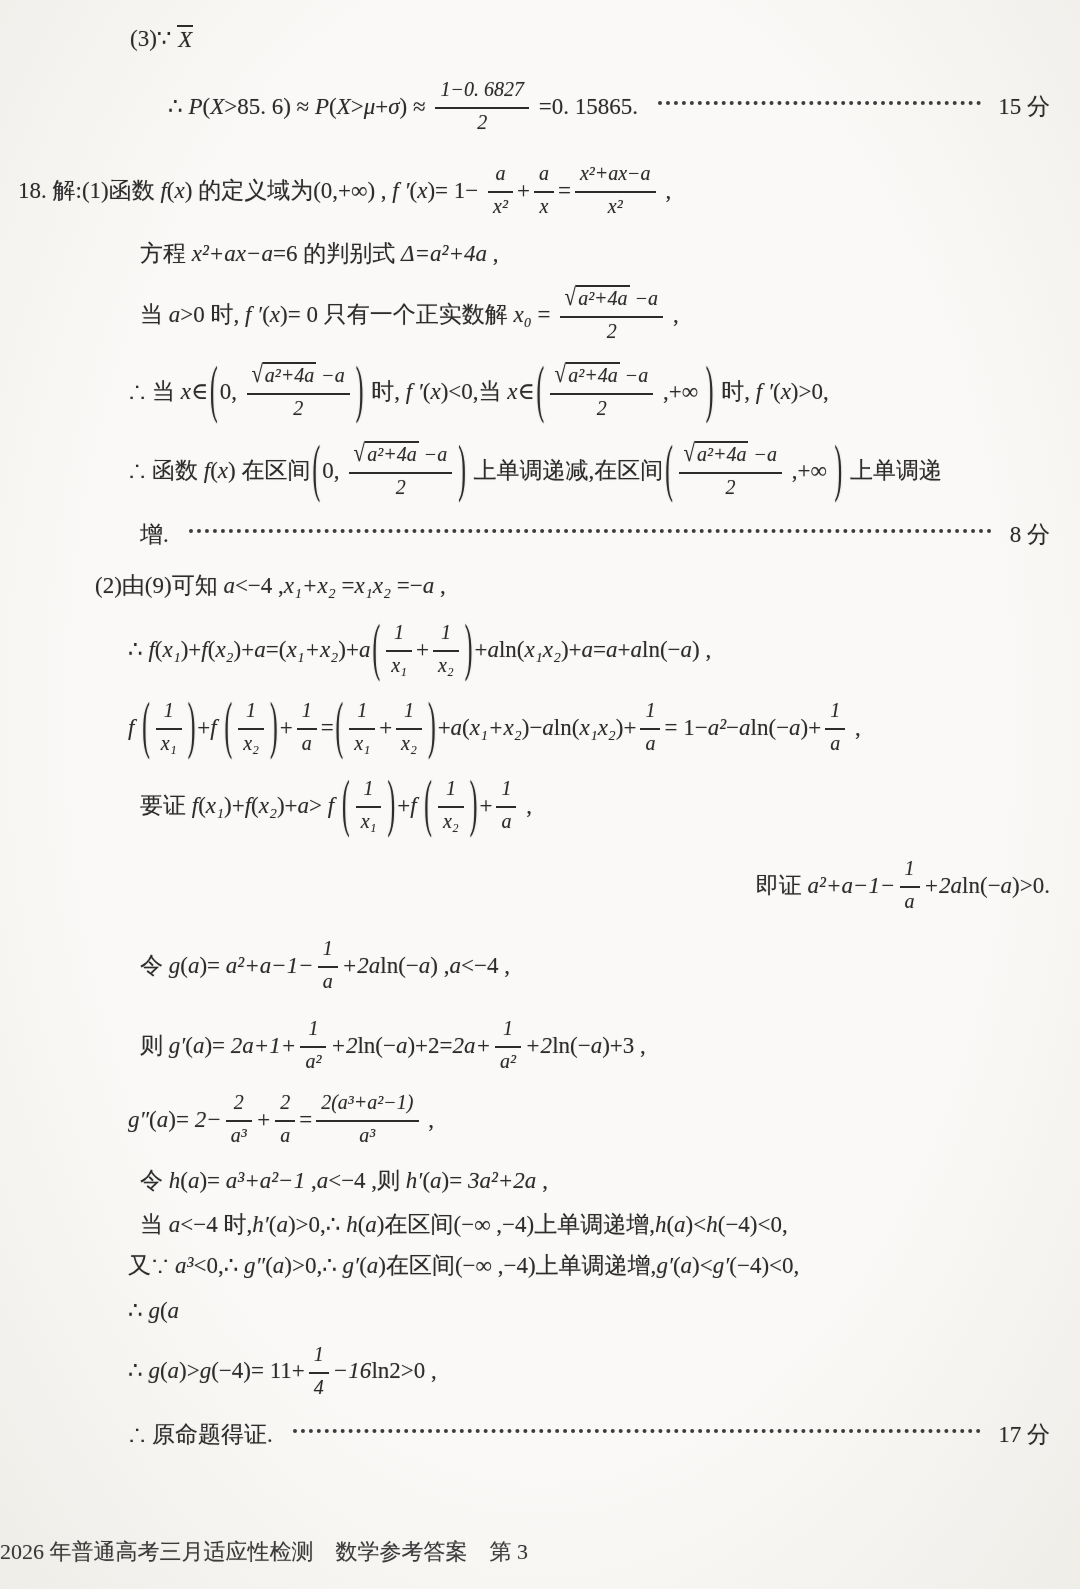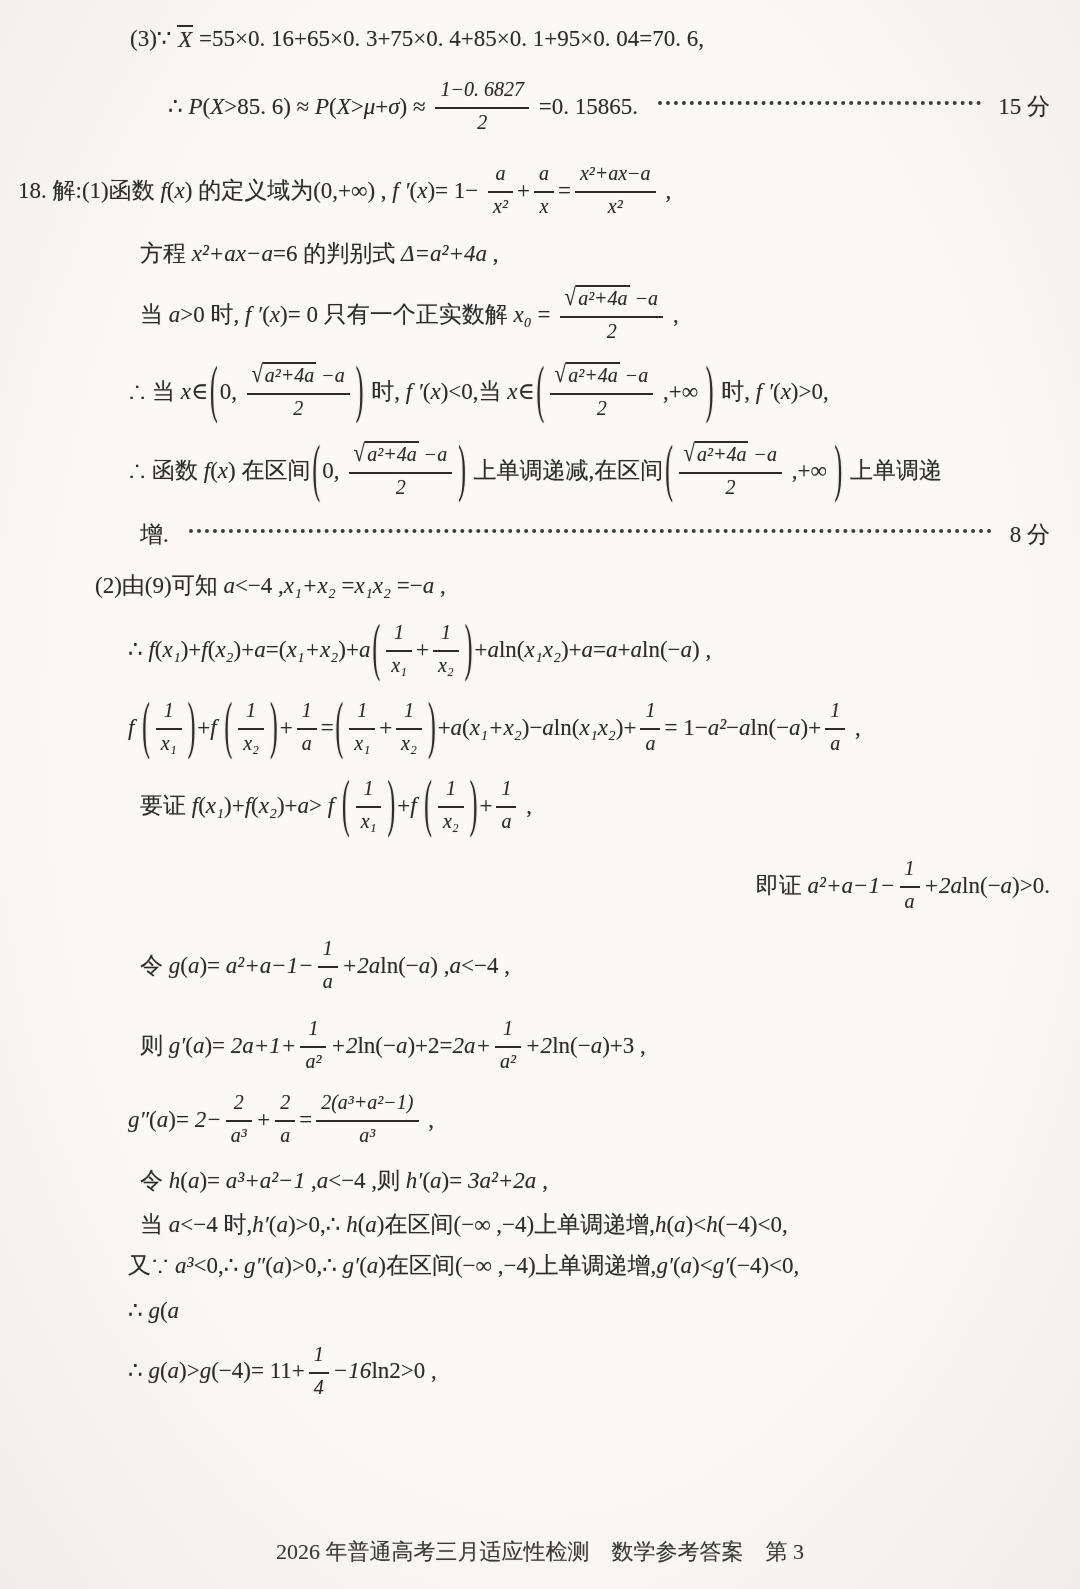--- a/index.html
+++ b/index.html
@@ -42,45 +42,46 @@
     display:inline-block;font-style:normal;line-height:.9;
     margin:0 2px;transform-origin:center;font-weight:400;
   }
   .leader{
     flex:1 1 auto;min-width:30px;height:0;
     border-bottom:4px dotted #3c3c3c;
     margin:0 12px 0 14px;align-self:center;transform:translateY(-3px);
   }
   .footer{
     position:absolute;left:0;bottom:22px;width:100%;
-    text-align:center;font-size:22px;color:#3a3a3a;white-space:pre;
+    text-align:left;font-size:22px;color:#3a3a3a;white-space:pre;
     text-shadow:0 0 1px rgba(45,45,45,.3);
   }
 </style>
 </head>
 <body>
 
 <div class="page">
   <div class="content">
-      <div class="line" style="margin-top: 6px; padding-left: 130px;"><span class="t">(3)∵ </span><span class="ov">X</span><span class="t"> =55×0. 16+65×0. 3+75×0. 4+85×0. 1+95×0. 04=70. 6,</span></div>
+      <div class="line" style="margin-top: 6px; padding-left: 130px;"><span class="t">(3)∵ </span><span class="ov">X</span></div>
       <div class="line" style="margin-top: 20px; padding-left: 168px;"><span class="t">∴ </span><span class="m">P</span><span class="t">(</span><span class="m">X</span><span class="t">&gt;85. 6) ≈ </span><span class="m">P</span><span class="t">(</span><span class="m">X</span><span class="t">&gt;</span><span class="m">μ</span><span class="t">+</span><span class="m">σ</span><span class="t">) ≈ </span><span class="frac"><span class="fr-num"><span class="fm">1−0. 6827</span></span><span class="fr-den"><span class="fm">2</span></span></span><span class="t"> =0. 15865. </span><span class="leader"></span><span class="t"> 15 分</span></div>
       <div class="line" style="margin-top: 22px; padding-left: 18px;"><span class="t">18. 解:(1)函数 </span><span class="m">f</span><span class="t">(</span><span class="m">x</span><span class="t">) 的定义域为(0,+∞) , </span><span class="m">f ′</span><span class="t">(</span><span class="m">x</span><span class="t">)= 1− </span><span class="frac"><span class="fr-num"><span class="fm">a</span></span><span class="fr-den"><span class="fm">x²</span></span></span><span class="t">+</span><span class="frac"><span class="fr-num"><span class="fm">a</span></span><span class="fr-den"><span class="fm">x</span></span></span><span class="t">=</span><span class="frac"><span class="fr-num"><span class="fm">x²+ax−a</span></span><span class="fr-den"><span class="fm">x²</span></span></span><span class="t"> ,</span></div>
       <div class="line" style="margin-top: 16px; padding-left: 140px;"><span class="t">方程 </span><span class="m">x²+ax−a</span><span class="t">=6 的判别式 </span><span class="m">Δ=a²+4a</span><span class="t"> ,</span></div>
       <div class="line" style="margin-top: 12px; padding-left: 140px;"><span class="t">当 </span><span class="m">a</span><span class="t">&gt;0 时, </span><span class="m">f ′</span><span class="t">(</span><span class="m">x</span><span class="t">)= 0 只有一个正实数解 </span><span class="m">x₀</span><span class="t"> = </span><span class="frac"><span class="fr-num"><span class="sq"><span class="rad">√</span><span class="rc"><span class="fm">a²+4a</span></span></span><span class="m"> −a</span></span><span class="fr-den"><span class="fm">2</span></span></span><span class="t"> ,</span></div>
       <div class="line" style="margin-top: 14px; padding-left: 128px;"><span class="t">∴ 当 </span><span class="m">x</span><span class="t">∈</span><span class="big" style="transform: scaleY(2.8);">(</span><span class="t">0, </span><span class="frac"><span class="fr-num"><span class="sq"><span class="rad">√</span><span class="rc"><span class="fm">a²+4a</span></span></span><span class="m"> −a</span></span><span class="fr-den"><span class="fm">2</span></span></span><span class="big" style="transform: scaleY(2.8);">)</span><span class="t"> 时, </span><span class="m">f ′</span><span class="t">(</span><span class="m">x</span><span class="t">)&lt;0,当 </span><span class="m">x</span><span class="t">∈</span><span class="big" style="transform: scaleY(2.8);">(</span><span class="frac"><span class="fr-num"><span class="sq"><span class="rad">√</span><span class="rc"><span class="fm">a²+4a</span></span></span><span class="m"> −a</span></span><span class="fr-den"><span class="fm">2</span></span></span><span class="t"> ,+∞ </span><span class="big" style="transform: scaleY(2.8);">)</span><span class="t"> 时, </span><span class="m">f ′</span><span class="t">(</span><span class="m">x</span><span class="t">)&gt;0,</span></div>
       <div class="line" style="margin-top: 16px; padding-left: 128px;"><span class="t">∴ 函数 </span><span class="m">f</span><span class="t">(</span><span class="m">x</span><span class="t">) 在区间</span><span class="big" style="transform: scaleY(2.8);">(</span><span class="t">0, </span><span class="frac"><span class="fr-num"><span class="sq"><span class="rad">√</span><span class="rc"><span class="fm">a²+4a</span></span></span><span class="m"> −a</span></span><span class="fr-den"><span class="fm">2</span></span></span><span class="big" style="transform: scaleY(2.8);">)</span><span class="t"> 上单调递减,在区间</span><span class="big" style="transform: scaleY(2.8);">(</span><span class="frac"><span class="fr-num"><span class="sq"><span class="rad">√</span><span class="rc"><span class="fm">a²+4a</span></span></span><span class="m"> −a</span></span><span class="fr-den"><span class="fm">2</span></span></span><span class="t"> ,+∞ </span><span class="big" style="transform: scaleY(2.8);">)</span><span class="t"> 上单调递</span></div>
       <div class="line" style="margin-top: 16px; padding-left: 140px;"><span class="t">增. </span><span class="leader"></span><span class="t"> 8 分</span></div>
       <div class="line" style="margin-top: 18px; padding-left: 95px;"><span class="t">(2)由(9)可知 </span><span class="m">a</span><span class="t">&lt;−4 ,</span><span class="m">x₁+x₂</span><span class="t"> =</span><span class="m">x₁x₂</span><span class="t"> =−</span><span class="m">a</span><span class="t"> ,</span></div>
       <div class="line" style="margin-top: 16px; padding-left: 128px;"><span class="t">∴ </span><span class="m">f</span><span class="t">(</span><span class="m">x₁</span><span class="t">)+</span><span class="m">f</span><span class="t">(</span><span class="m">x₂</span><span class="t">)+</span><span class="m">a</span><span class="t">=(</span><span class="m">x₁+x₂</span><span class="t">)+</span><span class="m">a</span><span class="big" style="transform: scaleY(2.8);">(</span><span class="frac"><span class="fr-num"><span class="fm">1</span></span><span class="fr-den"><span class="fm">x₁</span></span></span><span class="t">+</span><span class="frac"><span class="fr-num"><span class="fm">1</span></span><span class="fr-den"><span class="fm">x₂</span></span></span><span class="big" style="transform: scaleY(2.8);">)</span><span class="t">+</span><span class="m">a</span><span class="t">ln(</span><span class="m">x₁x₂</span><span class="t">)+</span><span class="m">a</span><span class="t">=</span><span class="m">a</span><span class="t">+</span><span class="m">a</span><span class="t">ln(−</span><span class="m">a</span><span class="t">) ,</span></div>
       <div class="line" style="margin-top: 16px; padding-left: 128px;"><span class="m">f </span><span class="big" style="transform: scaleY(2.8);">(</span><span class="frac"><span class="fr-num"><span class="fm">1</span></span><span class="fr-den"><span class="fm">x₁</span></span></span><span class="big" style="transform: scaleY(2.8);">)</span><span class="t">+</span><span class="m">f </span><span class="big" style="transform: scaleY(2.8);">(</span><span class="frac"><span class="fr-num"><span class="fm">1</span></span><span class="fr-den"><span class="fm">x₂</span></span></span><span class="big" style="transform: scaleY(2.8);">)</span><span class="t">+</span><span class="frac"><span class="fr-num"><span class="fm">1</span></span><span class="fr-den"><span class="fm">a</span></span></span><span class="t">=</span><span class="big" style="transform: scaleY(2.8);">(</span><span class="frac"><span class="fr-num"><span class="fm">1</span></span><span class="fr-den"><span class="fm">x₁</span></span></span><span class="t">+</span><span class="frac"><span class="fr-num"><span class="fm">1</span></span><span class="fr-den"><span class="fm">x₂</span></span></span><span class="big" style="transform: scaleY(2.8);">)</span><span class="t">+</span><span class="m">a</span><span class="t">(</span><span class="m">x₁+x₂</span><span class="t">)−</span><span class="m">a</span><span class="t">ln(</span><span class="m">x₁x₂</span><span class="t">)+</span><span class="frac"><span class="fr-num"><span class="fm">1</span></span><span class="fr-den"><span class="fm">a</span></span></span><span class="t">= 1−</span><span class="m">a²</span><span class="t">−</span><span class="m">a</span><span class="t">ln(−</span><span class="m">a</span><span class="t">)+</span><span class="frac"><span class="fr-num"><span class="fm">1</span></span><span class="fr-den"><span class="fm">a</span></span></span><span class="t"> ,</span></div>
       <div class="line" style="margin-top: 16px; padding-left: 140px;"><span class="t">要证 </span><span class="m">f</span><span class="t">(</span><span class="m">x₁</span><span class="t">)+</span><span class="m">f</span><span class="t">(</span><span class="m">x₂</span><span class="t">)+</span><span class="m">a</span><span class="t">&gt; </span><span class="m">f </span><span class="big" style="transform: scaleY(2.8);">(</span><span class="frac"><span class="fr-num"><span class="fm">1</span></span><span class="fr-den"><span class="fm">x₁</span></span></span><span class="big" style="transform: scaleY(2.8);">)</span><span class="t">+</span><span class="m">f </span><span class="big" style="transform: scaleY(2.8);">(</span><span class="frac"><span class="fr-num"><span class="fm">1</span></span><span class="fr-den"><span class="fm">x₂</span></span></span><span class="big" style="transform: scaleY(2.8);">)</span><span class="t">+</span><span class="frac"><span class="fr-num"><span class="fm">1</span></span><span class="fr-den"><span class="fm">a</span></span></span><span class="t"> ,</span></div>
       <div class="line" style="margin-top: 18px; padding-left: 140px; justify-content: flex-end;"><span class="t">即证 </span><span class="m">a²+a−1−</span><span class="frac"><span class="fr-num"><span class="fm">1</span></span><span class="fr-den"><span class="fm">a</span></span></span><span class="m">+2a</span><span class="t">ln(−</span><span class="m">a</span><span class="t">)&gt;0.</span></div>
       <div class="line" style="margin-top: 18px; padding-left: 140px;"><span class="t">令 </span><span class="m">g</span><span class="t">(</span><span class="m">a</span><span class="t">)= </span><span class="m">a²+a−1−</span><span class="frac"><span class="fr-num"><span class="fm">1</span></span><span class="fr-den"><span class="fm">a</span></span></span><span class="m">+2a</span><span class="t">ln(−</span><span class="m">a</span><span class="t">) ,</span><span class="m">a</span><span class="t">&lt;−4 ,</span></div>
       <div class="line" style="margin-top: 18px; padding-left: 140px;"><span class="t">则 </span><span class="m">g′</span><span class="t">(</span><span class="m">a</span><span class="t">)= </span><span class="m">2a+1+</span><span class="frac"><span class="fr-num"><span class="fm">1</span></span><span class="fr-den"><span class="fm">a²</span></span></span><span class="m">+2</span><span class="t">ln(−</span><span class="m">a</span><span class="t">)+2=</span><span class="m">2a+</span><span class="frac"><span class="fr-num"><span class="fm">1</span></span><span class="fr-den"><span class="fm">a²</span></span></span><span class="m">+2</span><span class="t">ln(−</span><span class="m">a</span><span class="t">)+3 ,</span></div>
       <div class="line" style="margin-top: 12px; padding-left: 128px;"><span class="m">g″</span><span class="t">(</span><span class="m">a</span><span class="t">)= </span><span class="m">2−</span><span class="frac"><span class="fr-num"><span class="fm">2</span></span><span class="fr-den"><span class="fm">a³</span></span></span><span class="m">+</span><span class="frac"><span class="fr-num"><span class="fm">2</span></span><span class="fr-den"><span class="fm">a</span></span></span><span class="t">=</span><span class="frac"><span class="fr-num"><span class="fm">2(a³+a²−1)</span></span><span class="fr-den"><span class="fm">a³</span></span></span><span class="t"> ,</span></div>
       <div class="line" style="margin-top: 14px; padding-left: 140px;"><span class="t">令 </span><span class="m">h</span><span class="t">(</span><span class="m">a</span><span class="t">)= </span><span class="m">a³+a²−1</span><span class="t"> ,</span><span class="m">a</span><span class="t">&lt;−4 ,则 </span><span class="m">h′</span><span class="t">(</span><span class="m">a</span><span class="t">)= </span><span class="m">3a²+2a</span><span class="t"> ,</span></div>
       <div class="line" style="margin-top: 10px; padding-left: 140px;"><span class="t">当 </span><span class="m">a</span><span class="t">&lt;−4 时,</span><span class="m">h′</span><span class="t">(</span><span class="m">a</span><span class="t">)&gt;0,∴ </span><span class="m">h</span><span class="t">(</span><span class="m">a</span><span class="t">)在区间(−∞ ,−4)上单调递增,</span><span class="m">h</span><span class="t">(</span><span class="m">a</span><span class="t">)&lt;</span><span class="m">h</span><span class="t">(−4)&lt;0,</span></div>
       <div class="line" style="margin-top: 8px; padding-left: 128px;"><span class="t">又∵ </span><span class="m">a³</span><span class="t">&lt;0,∴ </span><span class="m">g″</span><span class="t">(</span><span class="m">a</span><span class="t">)&gt;0,∴ </span><span class="m">g′</span><span class="t">(</span><span class="m">a</span><span class="t">)在区间(−∞ ,−4)上单调递增,</span><span class="m">g′</span><span class="t">(</span><span class="m">a</span><span class="t">)&lt;</span><span class="m">g′</span><span class="t">(−4)&lt;0,</span></div>
       <div class="line" style="margin-top: 12px; padding-left: 128px;"><span class="t">∴ </span><span class="m">g</span><span class="t">(</span><span class="m">a</span></div>
       <div class="line" style="margin-top: 12px; padding-left: 128px;"><span class="t">∴ </span><span class="m">g</span><span class="t">(</span><span class="m">a</span><span class="t">)&gt;</span><span class="m">g</span><span class="t">(−4)= 11+</span><span class="frac"><span class="fr-num"><span class="fm">1</span></span><span class="fr-den"><span class="fm">4</span></span></span><span class="m">−16</span><span class="t">ln2&gt;0 ,</span></div>
+      <div class="line" style="margin-top: 16px; padding-left: 128px;"><span class="t">∴ 原命题得证. </span><span class="leader"></span><span class="t"> 17 分</span></div>
     </div>
   <div class="footer">2026 年普通高考三月适应性检测    数学参考答案    第 3</div>
 </div>
 
 </body></html>

